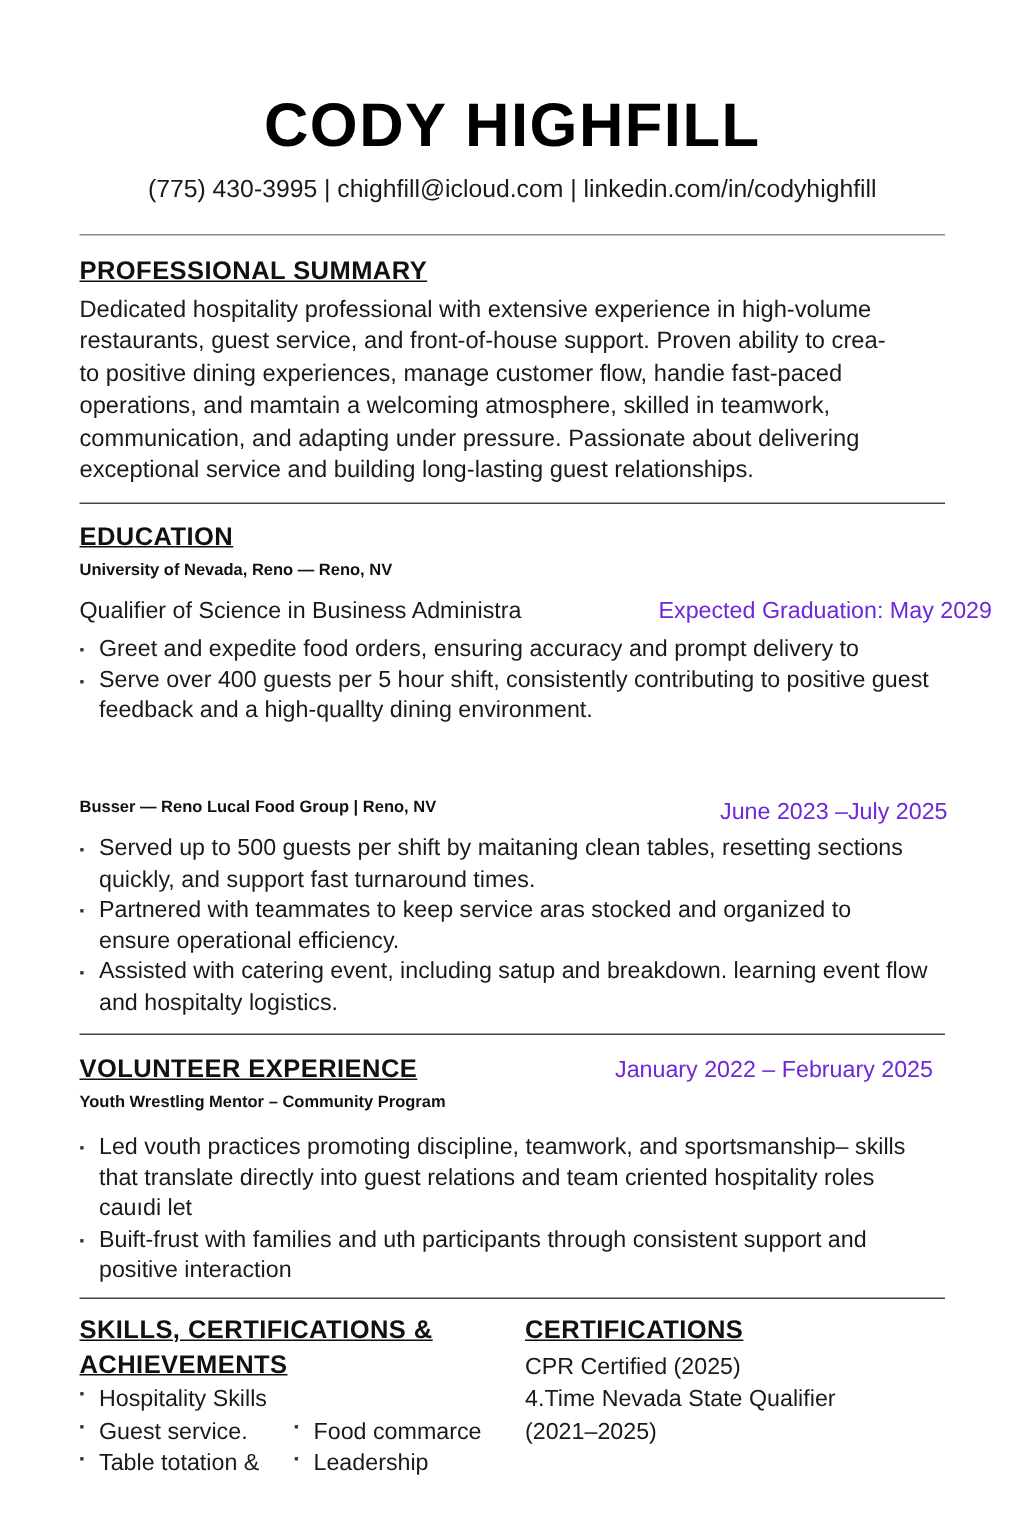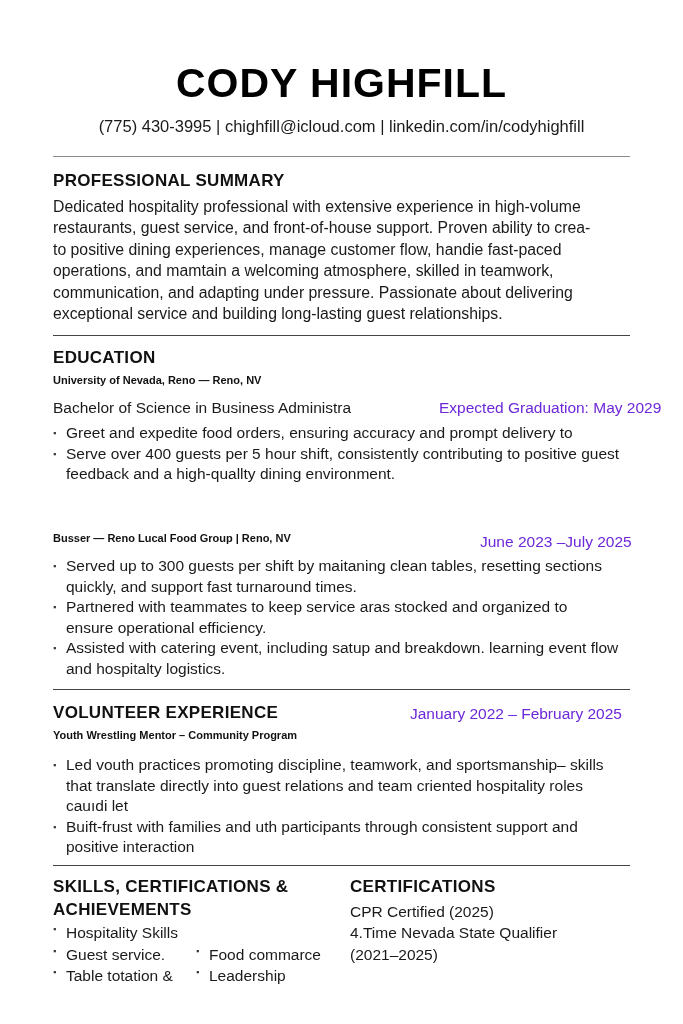--- a/index.html
+++ b/index.html
@@ -5,21 +5,21 @@
   html, body { margin: 0; padding: 0; background: #ffffff; }
   body { width: 683px; height: 1024px; position: relative; overflow: hidden;
          font-family: "Liberation Sans", "DejaVu Sans", sans-serif; color: #111; }
   .page { position: absolute; left: 0; top: 0; width: 683px; height: 1024px; }
   .name { position: absolute; top: 60px; left: 0; width: 683px; text-align: center;
           font-size: 41px; font-weight: bold; letter-spacing: 1px; color: #000000; }
   .contact { position: absolute; top: 117px; left: 0; width: 683px; text-align: center;
              font-size: 16.5px; color: #1a1a1a; }
   .rule { position: absolute; left: 53px; width: 577px; height: 1px; background: #8a8a8a; }
   .rule.dark { background: #444; height: 1.3px; }
-  .h { position: absolute; left: 53px; font-size: 17px; font-weight: bold; letter-spacing: 0.3px; color: #111; }
+  .h { position: absolute; left: 53px; font-size: 17px; font-weight: bold; letter-spacing: 0.3px; color: #111; text-decoration: underline; }
   .sub { position: absolute; left: 53px; font-size: 11px; font-weight: bold; color: #111; }
   .para { position: absolute; left: 53px; width: 590px; font-size: 15.8px; line-height: 21.4px; color: #1a1a1a; }
   .line { position: absolute; font-size: 15.5px; color: #1a1a1a; white-space: nowrap; }
   ul.bul { position: absolute; left: 53px; margin: 0; padding: 0; list-style: none; width: 590px; }
   ul.bul li { position: relative; padding-left: 13px; font-size: 15.5px; line-height: 20.6px; color: #1a1a1a; }
   ul.bul li::before { content: "\25AA"; position: absolute; left: 0; top: 0; font-size: 9px; color: #333; }
   .right { position: absolute; font-size: 15.5px; color: #6d28d9; white-space: nowrap; }
   .col-item { position: absolute; font-size: 15.5px; color: #1a1a1a; white-space: nowrap; padding-left: 13px; }
   .col-item::before { content: "\25AA"; position: absolute; left: 0; top: 0; font-size: 9px; color: #333; }
 </style>
@@ -40,33 +40,33 @@
     <div>to positive dining experiences, manage customer flow, handie fast-paced</div>
     <div>operations, and mamtain a welcoming atmosphere, skilled in teamwork,</div>
     <div>communication, and adapting under pressure. Passionate about delivering</div>
     <div>exceptional service and building long-lasting guest relationships.</div>
   </div>
 
   <div class="rule dark" style="top:335px;"></div>
 
   <div class="h" style="top:348px;">EDUCATION</div>
   <div class="sub" style="top:374px;">University of Nevada, Reno — Reno, NV</div>
-  <div class="line" style="top:399px; left:53px;">Bachelor of Science in Business Administra</div>
+  <div class="line" style="top:399px; left:53px;">Qualifier of Science in Business Administra</div>
   <div class="right" style="top:399px; left:439px;">Expected Graduation: May 2029</div>
 
   <ul class="bul" style="top:423px;">
     <li>Greet and expedite food orders, ensuring accuracy and prompt delivery to</li>
     <li style="width:560px;">Serve over 400 guests per 5 hour shift, consistently contributing to positive guest feedback and a high-quallty dining environment.</li>
   </ul>
 
   <div class="sub" style="top:532px;">Busser — Reno Lucal Food Group | Reno, NV</div>
   <div class="right" style="top:533px; left:480px;">June 2023 –July 2025</div>
 
   <ul class="bul" style="top:556px;">
-    <li>Served up to 300 guests per shift by maitaning clean tables, resetting sections quickly, and support fast turnaround times.</li>
+    <li>Served up to 500 guests per shift by maitaning clean tables, resetting sections quickly, and support fast turnaround times.</li>
     <li style="width:545px;">Partnered with teammates to keep service aras stocked and organized to ensure operational efficiency.</li>
     <li style="width:575px;">Assisted with catering event, including satup and breakdown. learning event flow and hospitalty logistics.</li>
   </ul>
 
   <div class="rule dark" style="top:689px;"></div>
 
   <div class="h" style="top:703px;">VOLUNTEER EXPERIENCE</div>
   <div class="right" style="top:705px; left:410px;">January 2022 – February 2025</div>
   <div class="sub" style="top:729px;">Youth Wrestling Mentor – Community Program</div>
 

